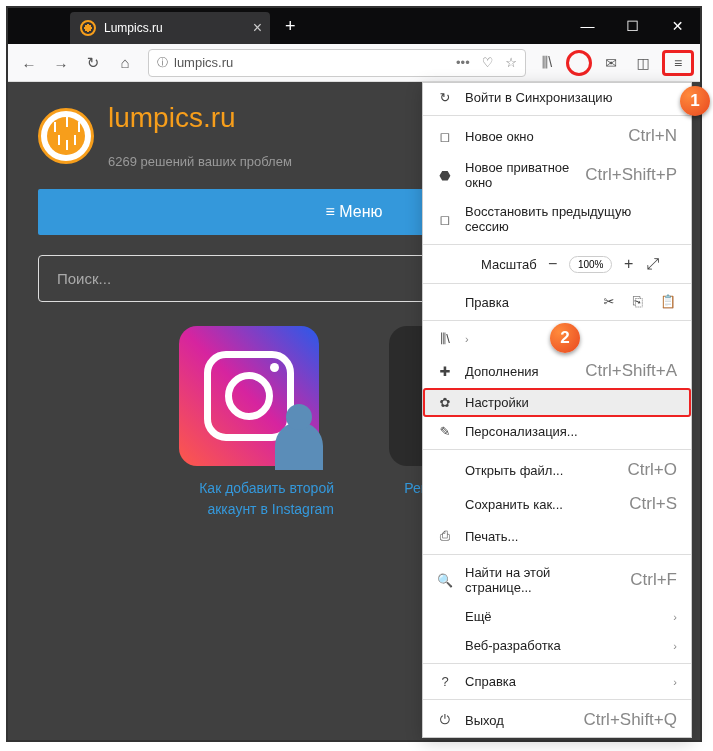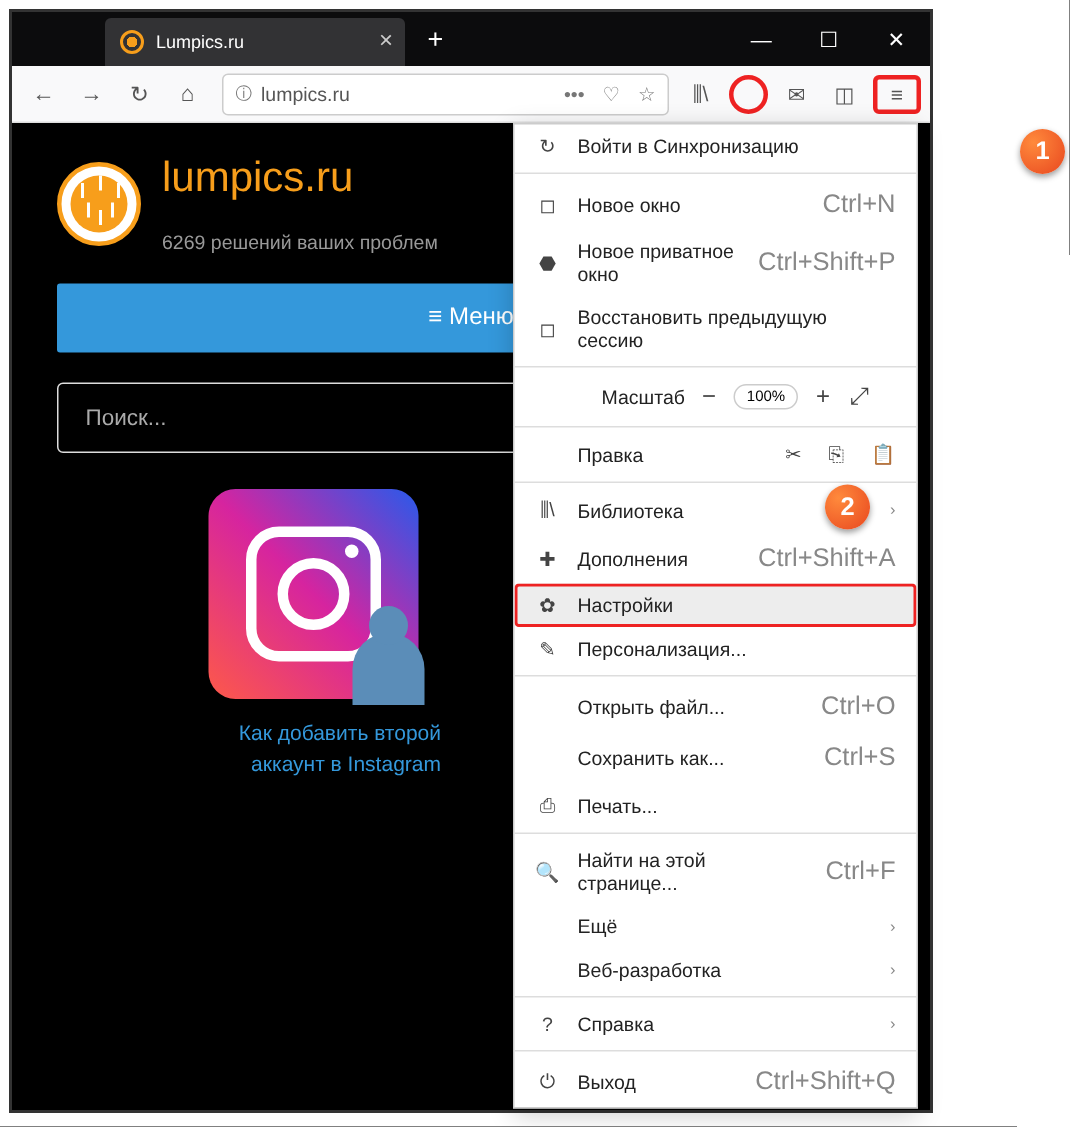--- a/index.html
+++ b/index.html
@@ -1,17 +1,17 @@
 <!DOCTYPE html>
 <html><head>
 <meta charset="utf-8">
 <style>
 *{margin:0;padding:0;box-sizing:border-box;font-family:Arial,sans-serif}
 body{background:#fff;width:713px;height:751px;position:relative;overflow:hidden}
-.window{border:2px solid #333;width:616px;height:736px;margin:6px;background:#000000;position:relative}
+.window{border:2px solid #333;width:696px;height:736px;margin:6px;background:#404040;position:relative}
 .titlebar{height:36px;background:#0c0c0d;display:flex;align-items:center}
 .tab{background:#323234;height:32px;margin:4px 0 0 62px;display:flex;align-items:center;padding:0 10px;border-radius:4px 4px 0 0;min-width:200px;position:relative}
 .tab-favicon{width:16px;height:16px;border-radius:50%;background:radial-gradient(circle,#f79e1b 40%,#f79e1b 42%,transparent 43%);border:2px solid #f79e1b;margin-right:8px}
 .tab-title{color:#fff;font-size:12px}
 .tab-close{position:absolute;right:8px;color:#ccc;font-size:16px}
 .newtab{color:#fff;margin-left:15px;font-size:18px}
 .wincontrols{margin-left:auto;display:flex}
 .wincontrols span{width:45px;height:36px;display:flex;align-items:center;justify-content:center;color:#fff;font-size:14px}
 .navbar{height:38px;background:#f9f9fa;border-bottom:1px solid #ddd;display:flex;align-items:center;padding:0 6px;gap:2px}
 .navbtn{width:30px;height:30px;display:flex;align-items:center;justify-content:center;color:#555;font-size:15px}
@@ -163,21 +163,20 @@
       <span class="dd-edit-label">Правка</span>
       <div class="dd-edit-icons">
         <span>✂</span>
         <span>⎘</span>
         <span>📋</span>
       </div>
     </div>
     <div class="dd-sep"></div>
     <div class="dd-item">
       <span class="dd-icon">⫼\</span>
-      <span class="dd-label">Библиотека</span>
       <span class="chevron">›</span>
     </div>
     <div class="dd-item">
       <span class="dd-icon">✚</span>
       <span class="dd-label">Дополнения</span>
       <span class="dd-shortcut">Ctrl+Shift+A</span>
     </div>
     <div class="dd-item highlighted">
       <span class="dd-icon">✿</span>
       <span class="dd-label">Настройки</span>

